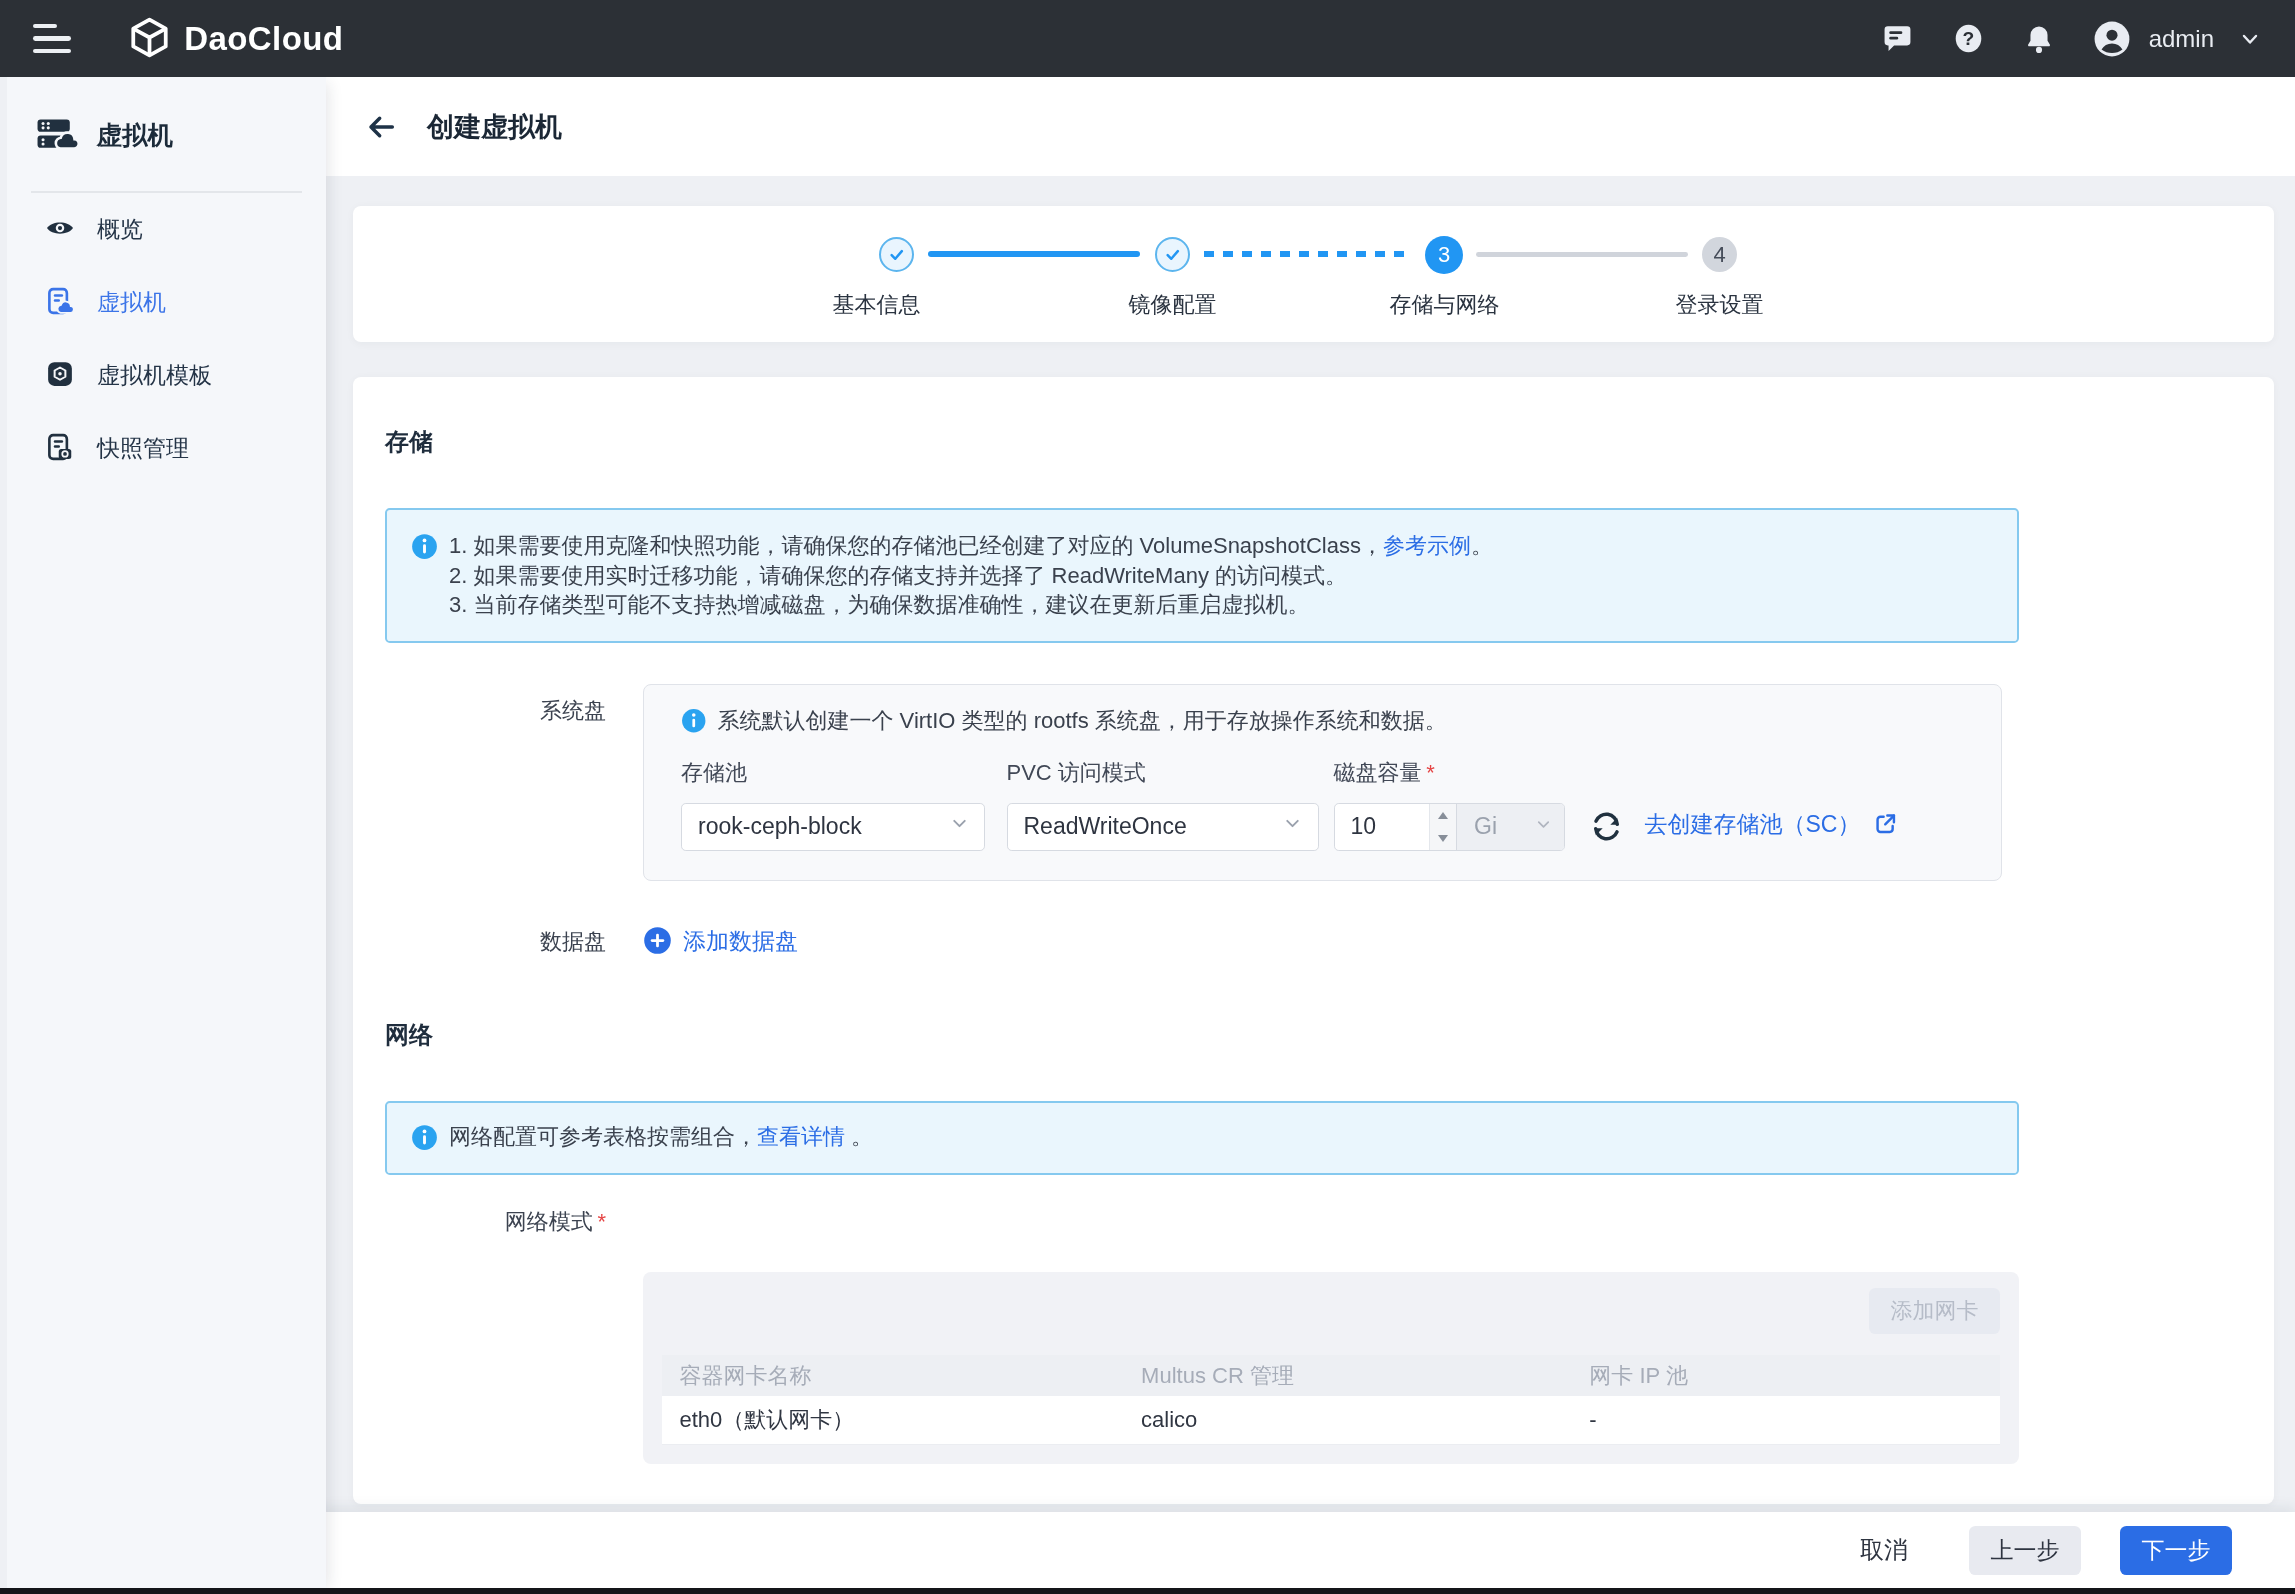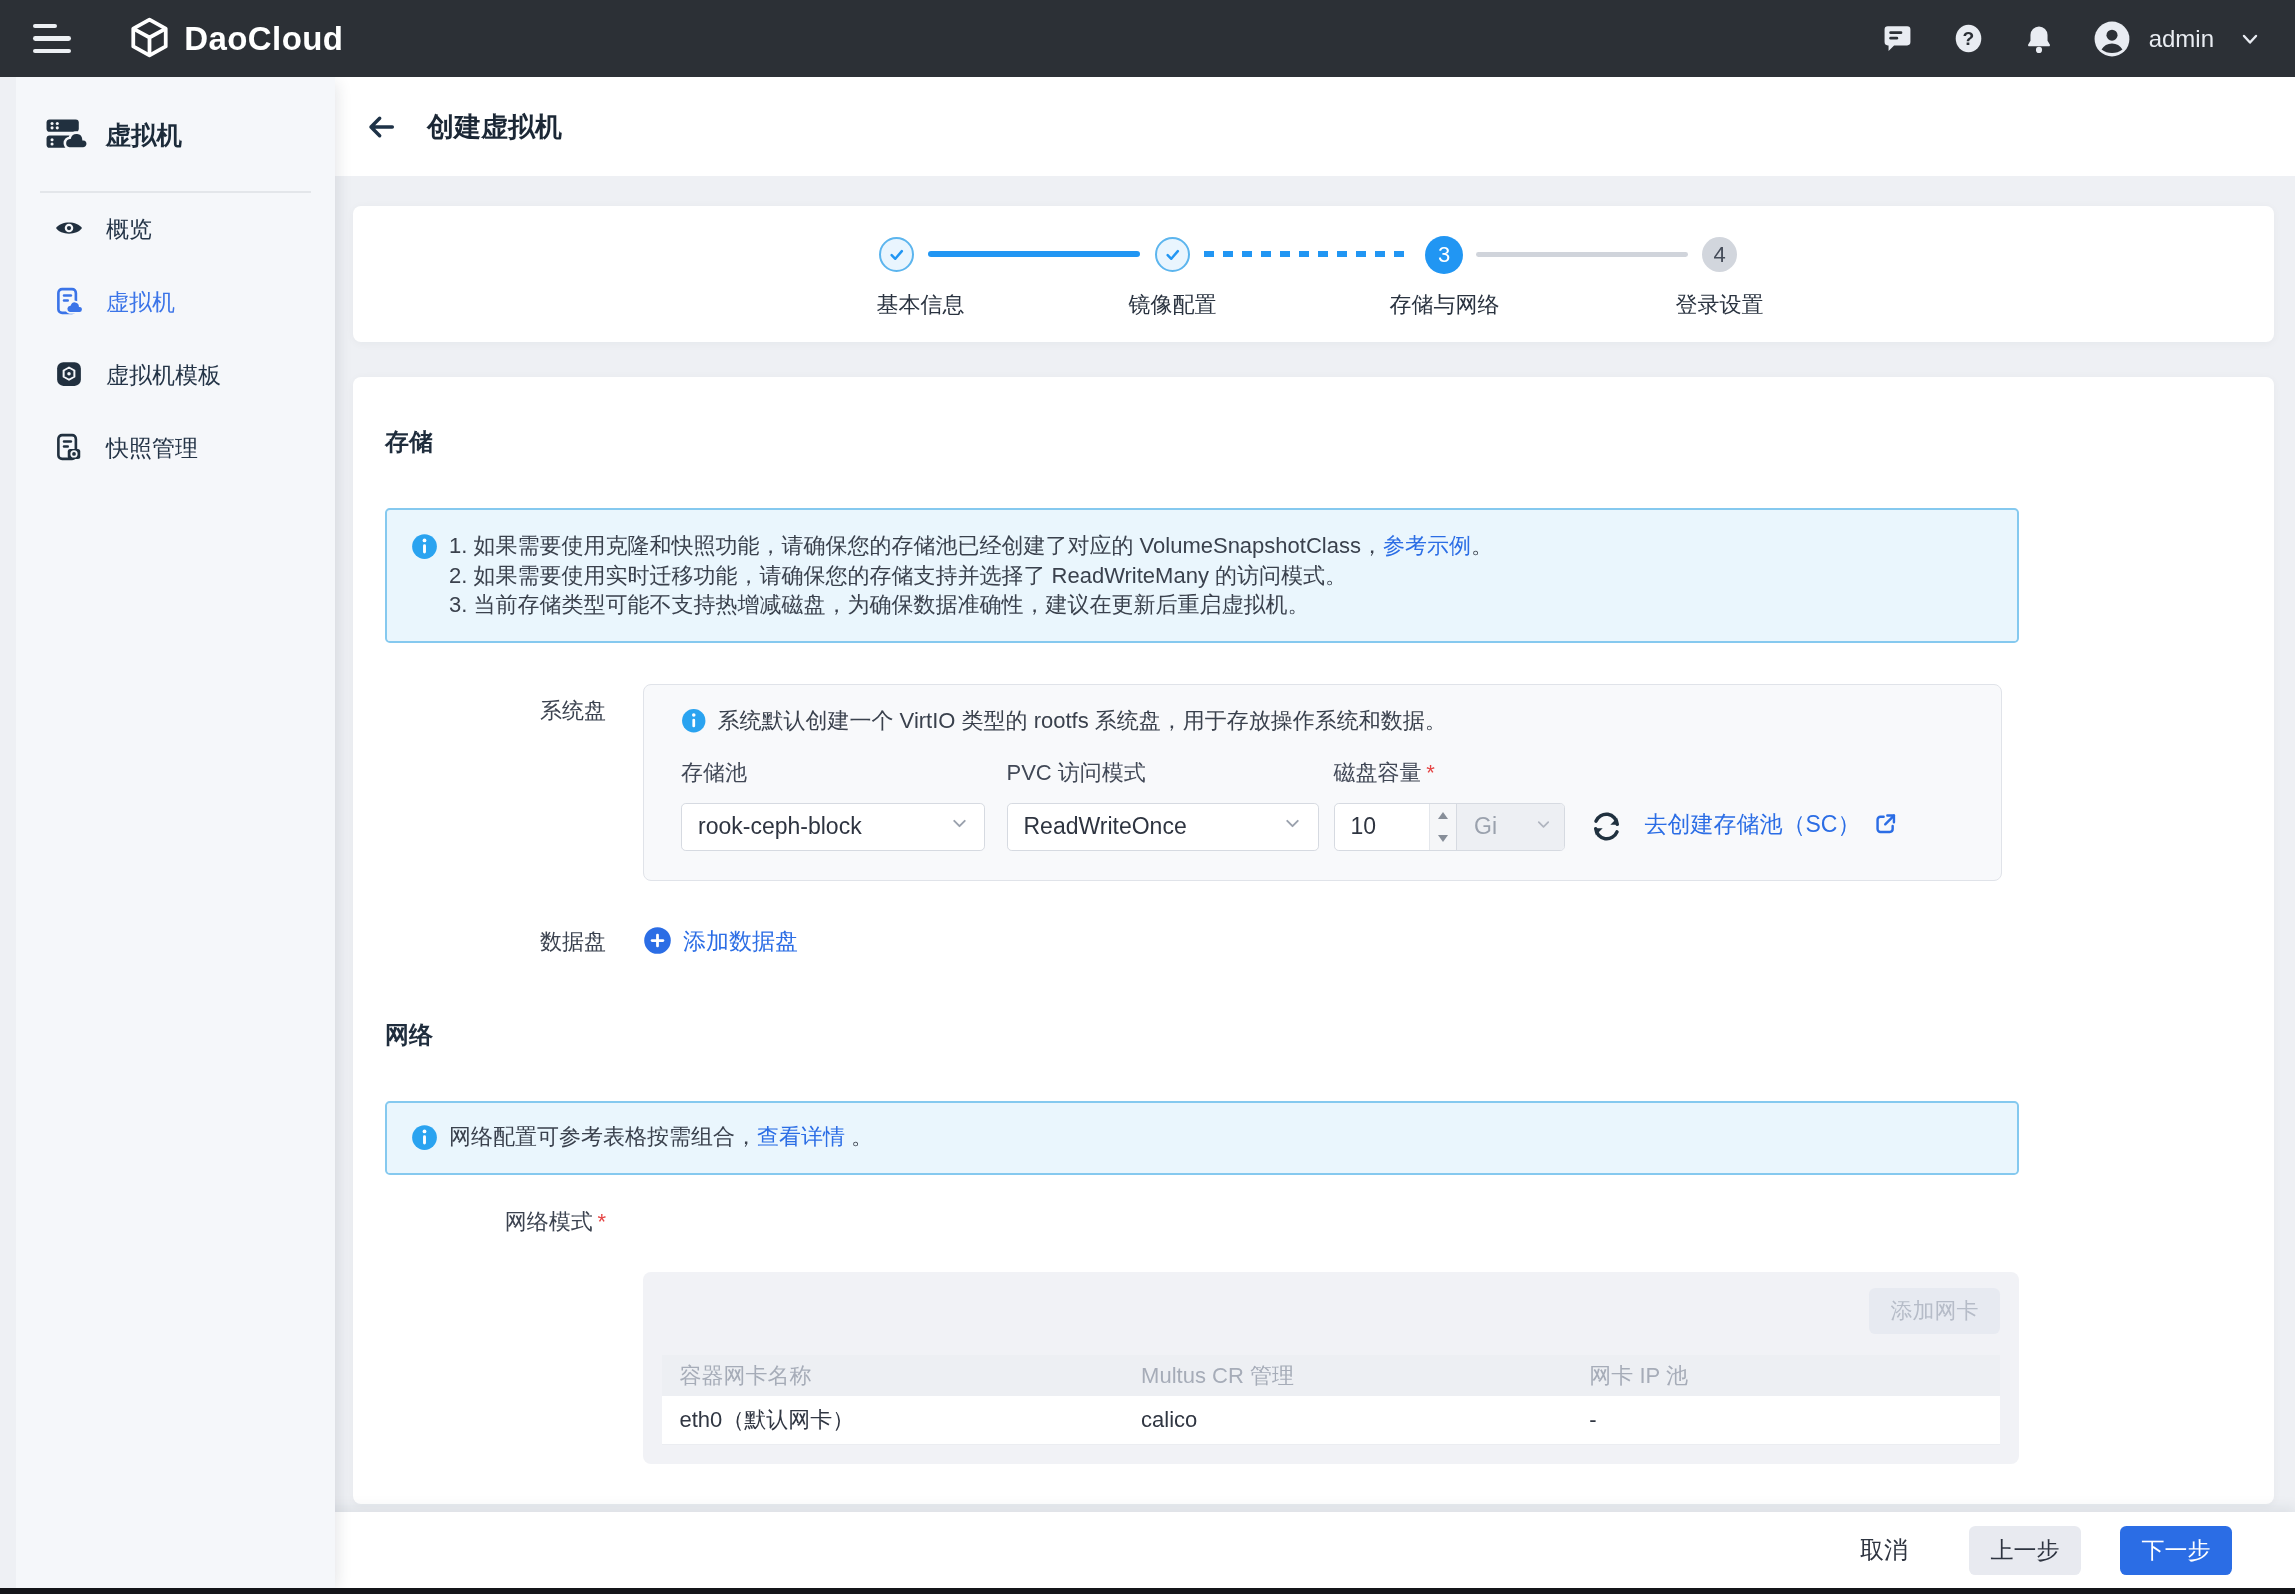--- a/index.html
+++ b/index.html
@@ -15,21 +15,21 @@
   .hamburger .b1 { width:24px; } .hamburger .b2 { width:38px; } .hamburger .b3 { width:38px; }
   .brand { display:flex; align-items:center; margin-left:56px; }
   .brand-text { color:#ffffff; font-size:33px; font-weight:bold; margin-left:14.3px; letter-spacing:0.4px; }
   .topbar-right { margin-left:auto; display:flex; align-items:center; margin-right:33px; }
   .tb-icon { display:flex; align-items:center; justify-content:center; cursor:pointer; }
   .tb-icon + .tb-icon { margin-left:38px; }
   .tb-user { color:#e9ecf2; font-size:24px; margin-left:17.5px; }
   .tb-caret { margin-left:24px; }
 
   
-  .sidebar { position:absolute; left:16px; top:77px; width:319px; height:1518px; background:#f5f7fa;
+  .sidebar { position:absolute; left:7px; top:77px; width:319px; height:1518px; background:#f5f7fa;
     z-index:20; box-shadow:8px 0 14.3px -6.4px rgba(31,45,61,0.12); }
   .sb-header { display:flex; align-items:center; padding:38px 0 0 29px; }
   .sb-header-label { font-size:25.5px; font-weight:bold; color:#1c2b3a; margin-left:17.5px; }
   .sb-divider { height:1.6px; background:#e3e6ea; margin:35px 24px 0 24px; }
   .sb-item { height:73px; display:flex; align-items:center; padding-left:38px; cursor:pointer; }
   .sb-item-label { font-size:23px; color:#243447; margin-left:22px; }
   .sb-item.active .sb-item-label { color:#3b74e8; }
 
   
   .page-header { position:absolute; left:319px; top:77px; width:1977px; height:99px; background:#ffffff;
@@ -277,21 +277,21 @@
         <path d="M5 12.5 L10 17.5 L19 7" fill="none" stroke="#2196f3" stroke-width="3.4" stroke-linecap="round" stroke-linejoin="round"></path>
       </svg>
     </div>
     <div class="step-circle current" style="left:1072px;">
       <span>3</span>
     </div>
     <div class="step-circle pending" style="left:1349px;">
       <span>4</span>
     </div>
 
-    <div class="step-label" style="left:472px;">基本信息</div>
+    <div class="step-label" style="left:428px;">基本信息</div>
     <div class="step-label" style="left:724px;">镜像配置</div>
     <div class="step-label" style="left:996px;">存储与网络</div>
     <div class="step-label" style="left:1271px;">登录设置</div>
   </div>
 
   <div class="card main-card">
 
     <div class="section-h h-storage">存储</div>
 
     <div class="notice-box">

